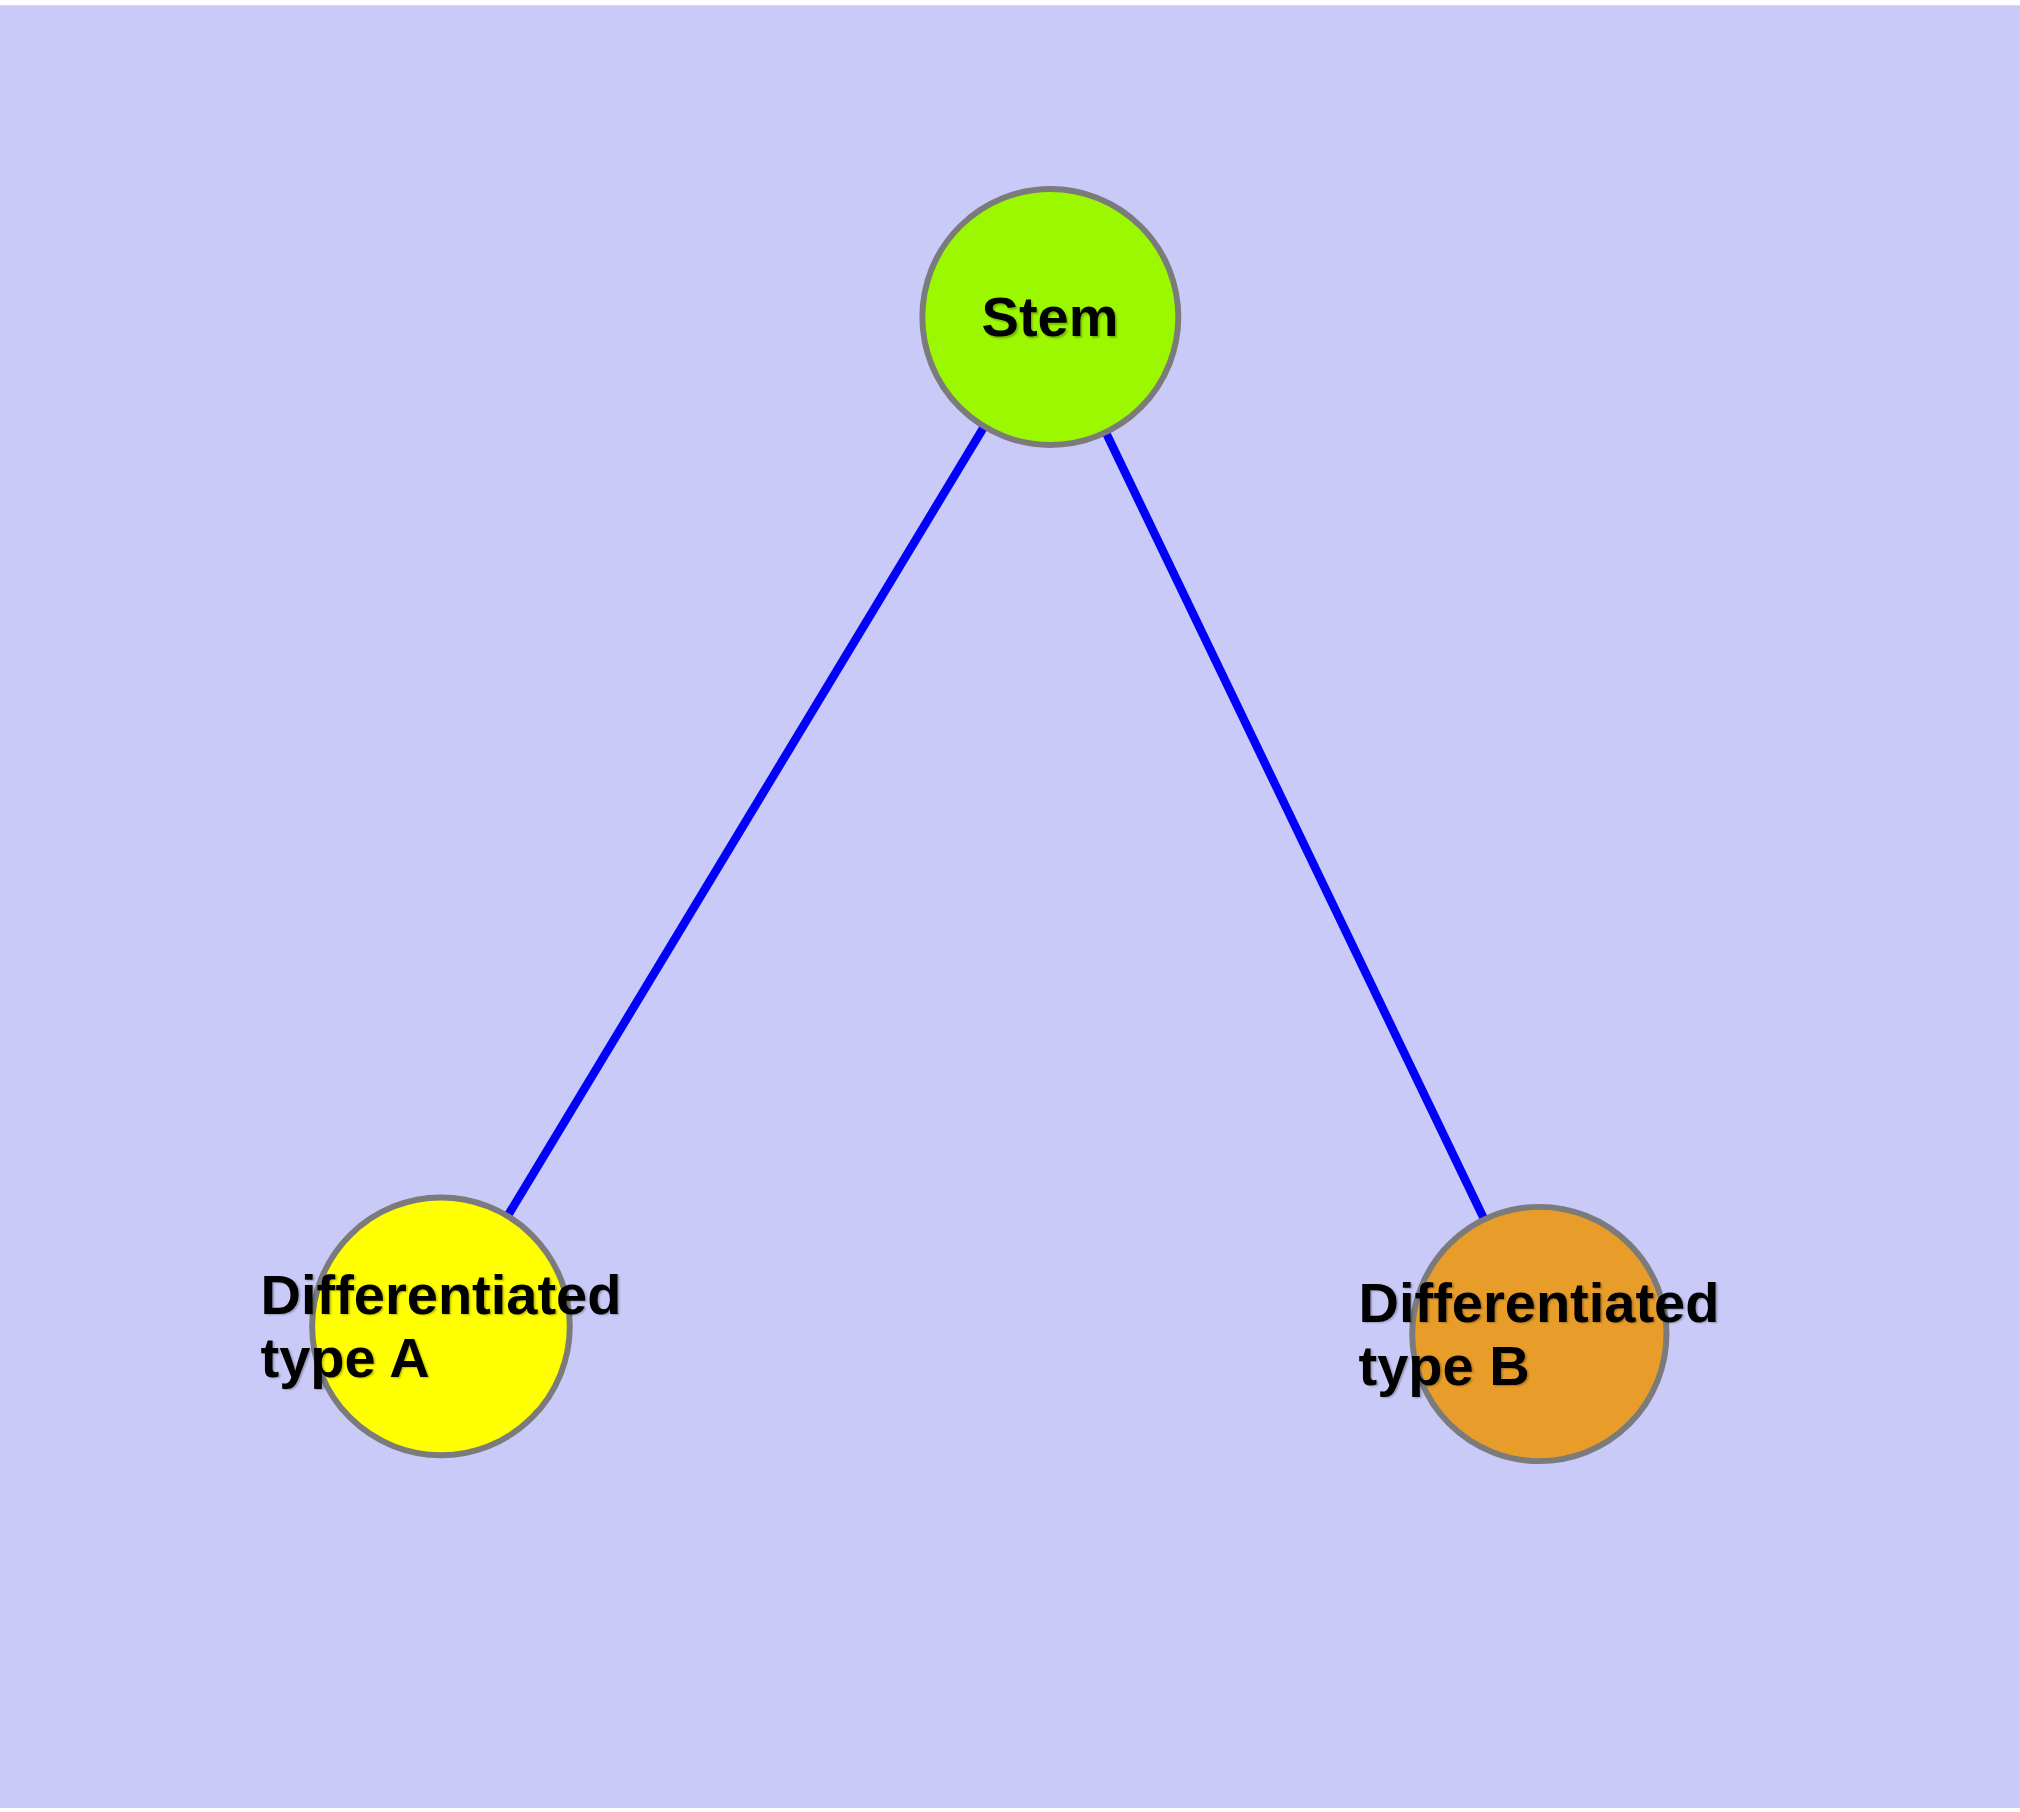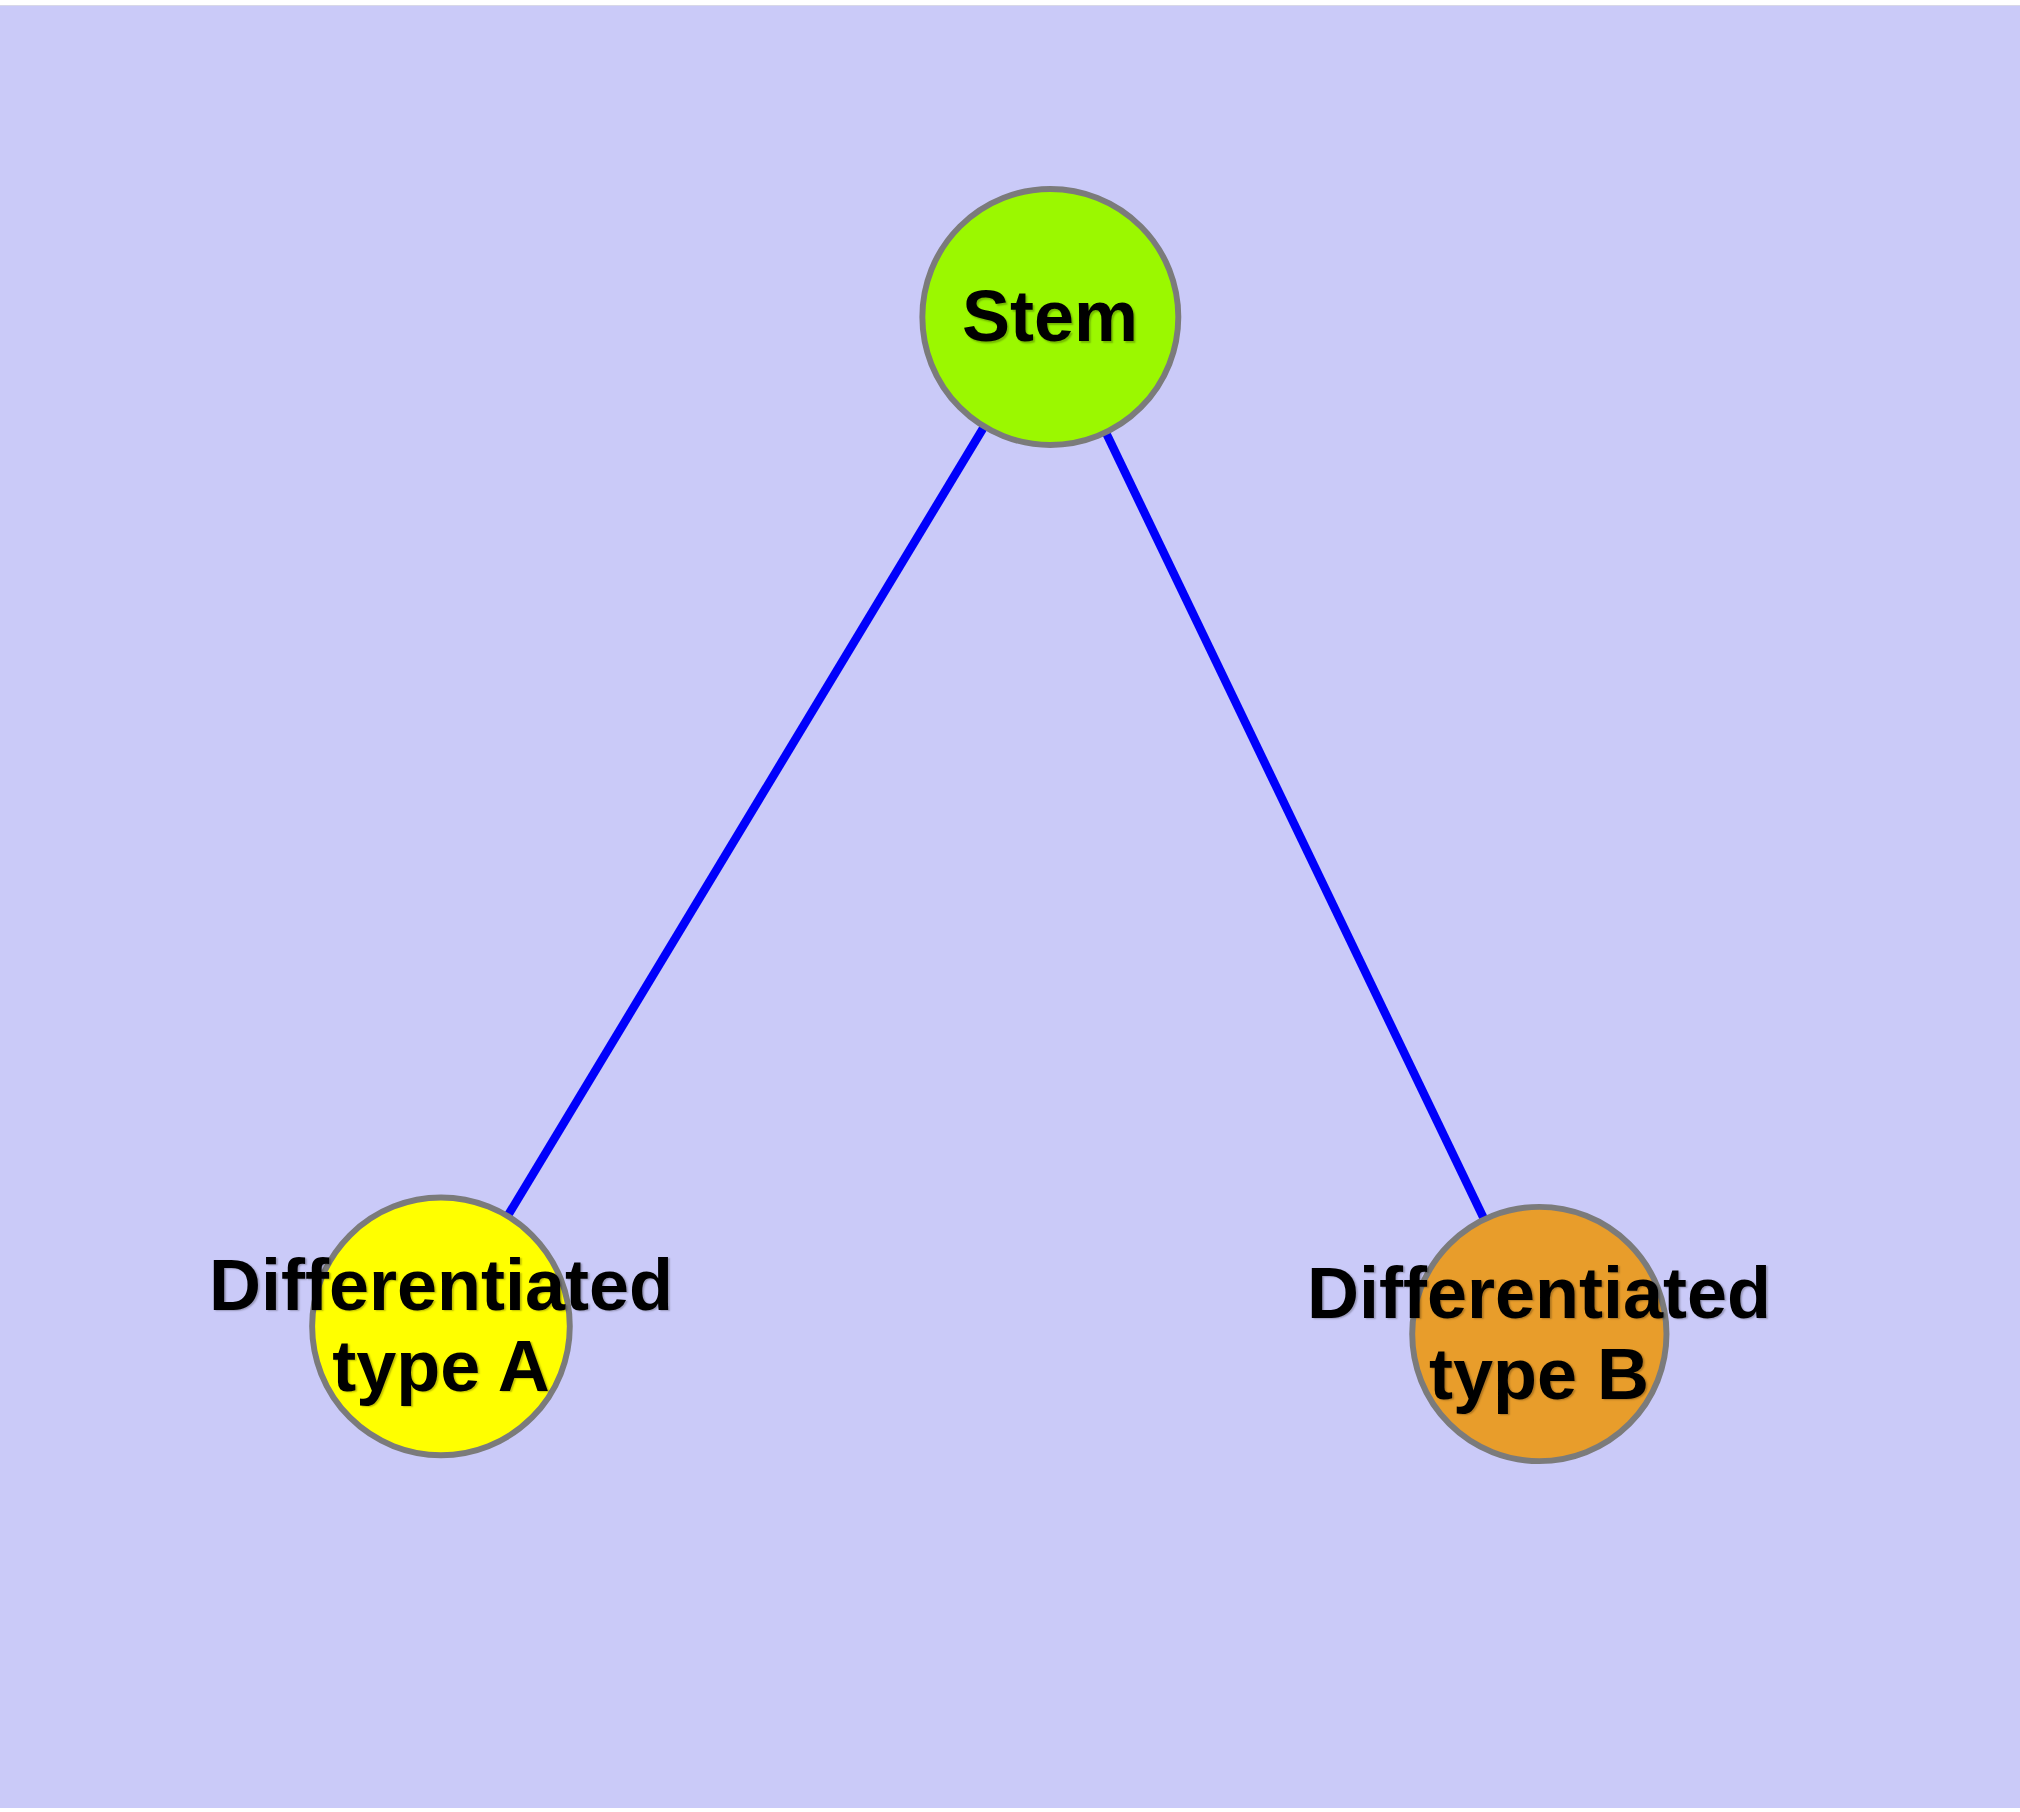--- a/index.html
+++ b/index.html
@@ -39,24 +39,24 @@
     position: absolute;
     left: 0;
     top: 0;
     z-index: 1;
   }
   .node-label {
     position: absolute;
     transform: translate(-50%, -50%);
     z-index: 2;
     font-weight: 700;
-    font-size: 72px;
+    font-size: 56px;
     line-height: 1.13;
     color: #000000;
-    text-align: center;
+    text-align: left;
     white-space: pre-line;
     letter-spacing: 0px;
     text-shadow: 1.7px 1.7px 1.7px rgba(0,0,0,0.25);
   }
 </style>
 </head>
 <body>
 
 <div id="canvas">
   <div id="plot-bg" style="background: rgb(202, 202, 248);"></div>

